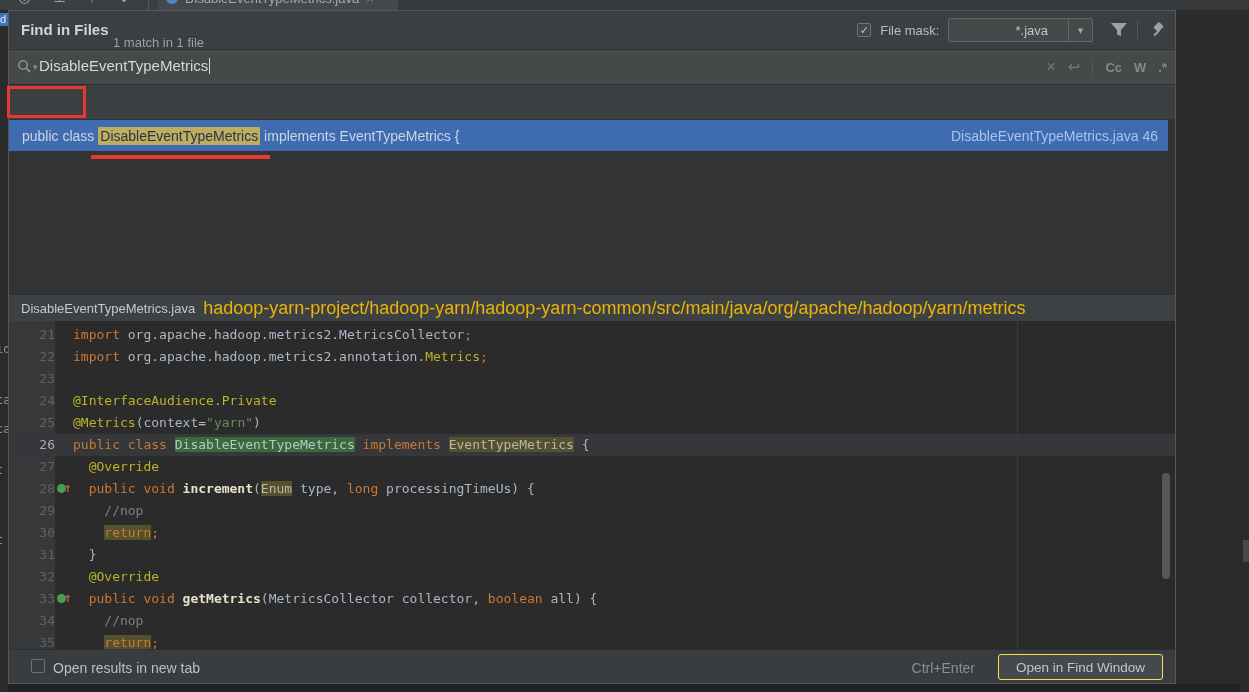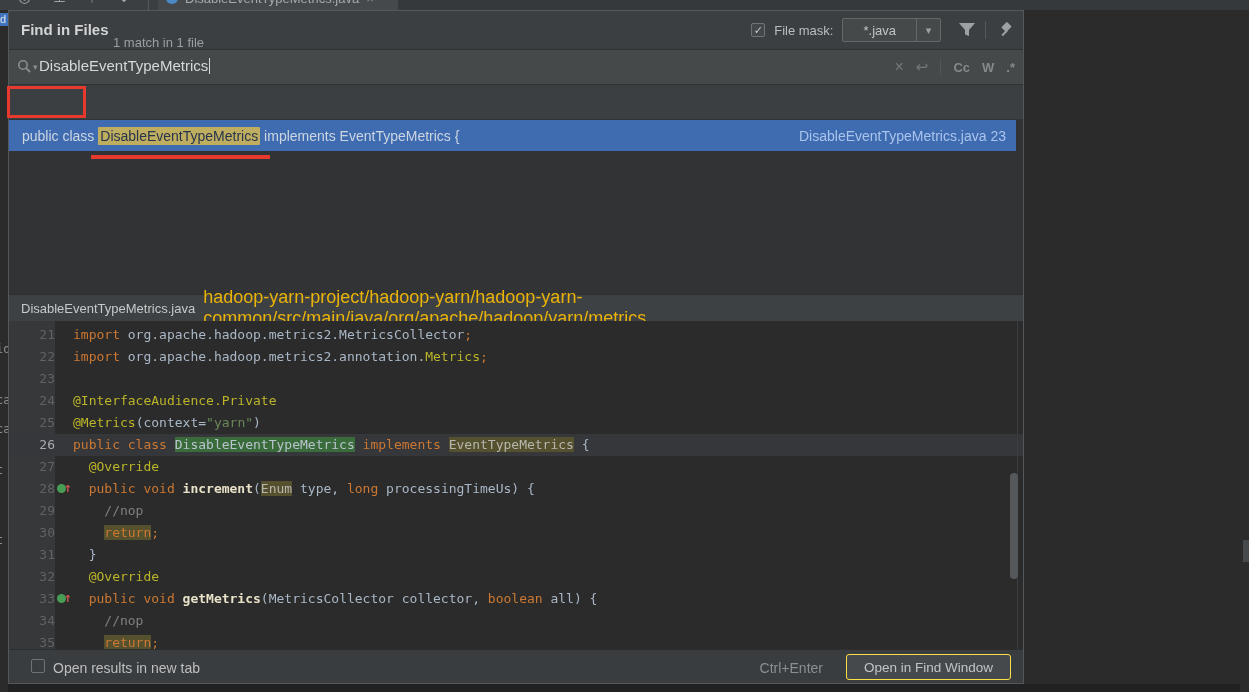--- a/index.html
+++ b/index.html
@@ -26,35 +26,35 @@
     background:#2b2b2b; overflow:hidden; font-family:"DejaVu Sans Mono", monospace;
     font-size:12px; color:#8a8e92; }
   .left-strip span { position:absolute; left:-4px; white-space:nowrap; }
   .blue-chip { position:absolute; left:0; top:13px; width:9px; height:13px; background:#3f74be;
     color:#dfe6ee; font-size:11px; overflow:hidden; line-height:13px; }
   .right-strip { position:absolute; left:1240px; top:10px; width:9px; height:682px; background:#2b2b2b; }
   .right-strip .scroll-frag { position:absolute; left:3px; top:530px; width:6px; height:22px; background:#474a4c; }
   .bottom-strip { position:absolute; left:8px; top:684px; width:1232px; height:8px; background:#202122; }
 
   
-  .dialog { position:absolute; left:8px; top:10px; width:1016px; height:674px;
+  .dialog { position:absolute; left:8px; top:10px; width:1168px; height:674px;
     background:#3c3f41; border:1px solid #55585a; }
 
   
   .dlg-header { position:absolute; left:0; top:0; width:100%; height:38px; }
   .dlg-title { position:absolute; left:12px; top:10px; font-size:15px; font-weight:bold; color:#d2d4d6; }
   .dlg-summary { position:absolute; left:104px; top:24px; font-size:13px; color:#9c9fa1; }
   .hdr-right { position:absolute; right:8px; top:6px; height:26px; display:flex; align-items:center; gap:9px; }
   .cbx { width:14px; height:14px; border:1px solid #6f7375; border-radius:2px; background:#43474a;
     display:flex; align-items:center; justify-content:center; font-size:11px; color:#c7c9cb; }
   .cbx.empty { background:transparent; color:transparent; }
   .hdr-label { font-size:13px; color:#bbbdbf; }
   .mask-combo { display:flex; align-items:stretch; border:1px solid #646869; border-radius:2px;
     background:#45494a; height:24px; }
-  .mask-value { padding:0 20px; font-size:13px; color:#c3c5c7; display:flex; align-items:center; }
+  .mask-value { padding:0 20px; font-size:13px; color:#c3c5c7; display:flex; align-items:center;margin-left:46px; }
   .mask-arrow { width:24px; border-left:1px solid #646869; display:flex; align-items:center;
     justify-content:center; color:#9da1a3; font-size:11px; }
   .funnel { margin-left:8px; }
   .hdr-sep { width:1px; height:18px; background:#55585a; }
   .pin { margin-right:2px; }
 
   
   .search-row { position:absolute; left:0; top:38px; width:100%; height:36px;
     background:#45494a; border-top:1px solid #2f3133; border-bottom:1px solid #2f3133; }
   .search-icon-wrap { position:absolute; left:8px; top:9px; display:flex; align-items:center; color:#8a8e90; }
@@ -213,21 +213,21 @@
         <span class="srch-tgl">Cc</span>
         <span class="srch-tgl">W</span>
         <span class="srch-tgl">.*</span>
       </div>
     </div>
 
 
     <div class="results">
       <div class="result-row">
         <span>public class </span><span class="result-match">DisableEventTypeMetrics</span><span> implements EventTypeMetrics {</span>
-        <span class="result-loc">DisableEventTypeMetrics.java 23</span>
+        <span class="result-loc">DisableEventTypeMetrics.java 46</span>
       </div>
     </div>
 
     <div class="path-header">
       <span class="path-file">DisableEventTypeMetrics.java</span>
       <span class="path-dir">hadoop-yarn-project/hadoop-yarn/hadoop-yarn-common/src/main/java/org/apache/hadoop/yarn/metrics</span>
     </div>
 
     <div class="code-area">
       <div class="gutter-bg"></div>

